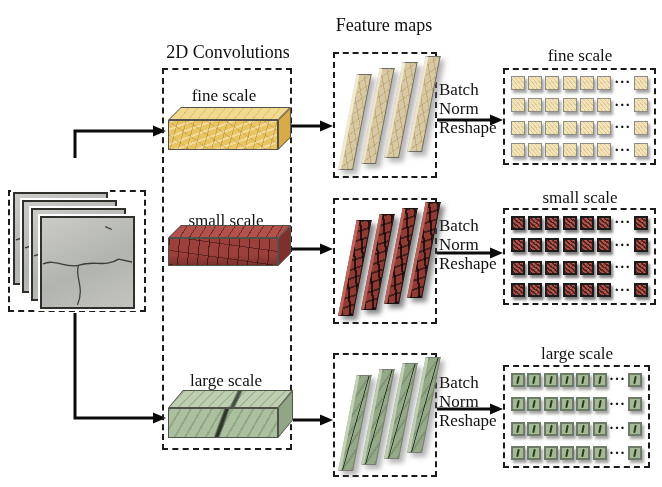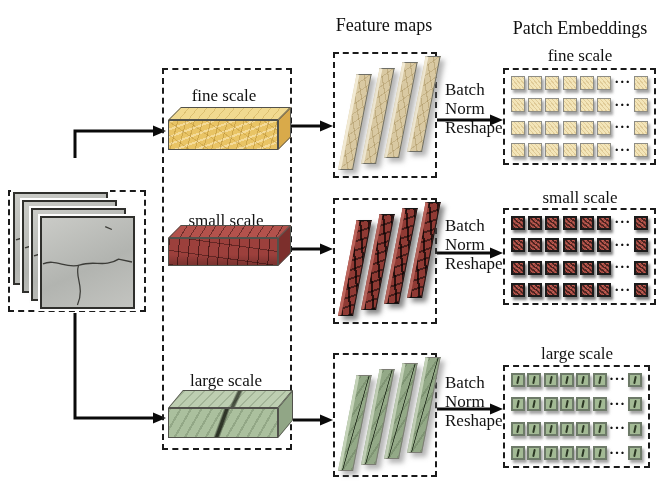--- a/index.html
+++ b/index.html
@@ -92,21 +92,21 @@
     box-shadow:5px 4px 5px rgba(70,70,70,.65);
     background-image:repeating-linear-gradient(75deg,rgba(0,0,0,.7) 0 2px,transparent 2px 8px),
                      repeating-linear-gradient(-20deg,rgba(0,0,0,.5) 0 2px,transparent 2px 9px);}
   #fmap-large .panel{background-color:var(--large-panel);border-color:#7c7c74;border-left-color:var(--large-paneledge);
     background-image:linear-gradient(95deg,transparent 46%,rgba(25,35,20,.8) 49% 51%,transparent 54%),
                      repeating-linear-gradient(115deg,rgba(55,75,45,.22) 0 2px,transparent 2px 8px);}
 
   
   .bn{position:absolute;left:439px;width:72px;font-size:17px;line-height:19px;}
   #bn-fine{top:80px;} #bn-small{top:216px;} #bn-large{top:373px;}
-  .bn span{display:block;padding-left:6px;}
+  .bn span{display:block;}
 
   
   .emb-row{display:flex;justify-content:space-between;align-items:center;height:15px;}
   .patch{width:14px;height:14px;box-sizing:border-box;border:1.5px solid #8e8d85;
          box-shadow:2px 3px 2.5px rgba(105,105,105,.6);}
   #emb-fine .patch{background-color:var(--fine-patch);border-color:var(--fine-patchborder);
     background-image:repeating-linear-gradient(50deg,rgba(200,170,110,.45) 0 1px,transparent 1px 3px);}
   #emb-small .patch{background-color:var(--small-patch);border-color:var(--small-patchborder);border-width:2px;
     box-shadow:2px 3px 2.5px rgba(70,70,70,.7);
     background-image:repeating-linear-gradient(40deg,rgba(0,0,0,.55) 0 1.5px,transparent 1.5px 3.5px),
@@ -152,22 +152,22 @@
       <g>
         <polyline points="437,253 491,253" fill="none" stroke="#0a0a0a" stroke-width="3"></polyline>
         <polygon points="503,253 490,247.5 490,258.5" fill="#0a0a0a"></polygon>
       </g>
       <g>
         <polyline points="437,409 491,409" fill="none" stroke="#0a0a0a" stroke-width="3"></polyline>
         <polygon points="503,409 490,403.5 490,414.5" fill="#0a0a0a"></polygon>
       </g>
     </svg>
 
+  <div class="title" id="title-conv">2D Convolutions</div>
   <div class="title" id="title-fmap">Feature maps</div>
-  <div class="title" id="title-emb">Patch Embeddings</div>
 
   <div class="dashed" id="batch-box">
       <div class="stack-img" style="left: 3px; top: 0px;">
         <svg viewBox="0 0 95 93">
           <path d="M1 48 C 14 42, 26 54, 40 49 C 54 44, 66 52, 80 43 L 94 46" fill="none" stroke="#3c3c38" stroke-width="1.4"></path>
           <path d="M38 50 C 34 62, 45 72, 37 91" fill="none" stroke="#3c3c38" stroke-width="1.3"></path>
           <path d="M66 9 l 7 3" fill="none" stroke="#3c3c38" stroke-width="1.3"></path>
         </svg>
       </div>
       <div class="stack-img" style="left: 12px; top: 8px;">

